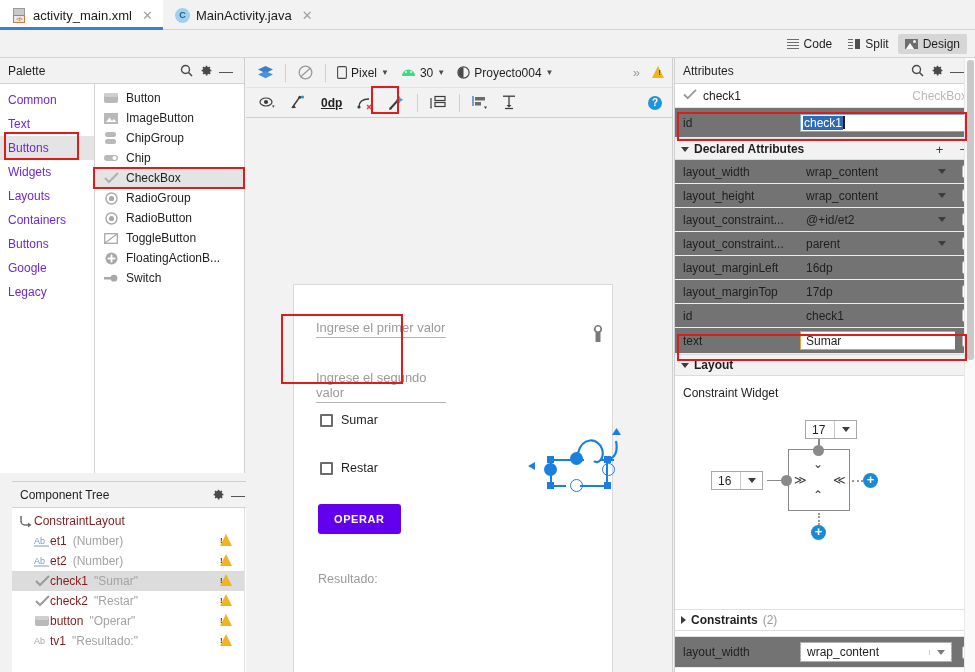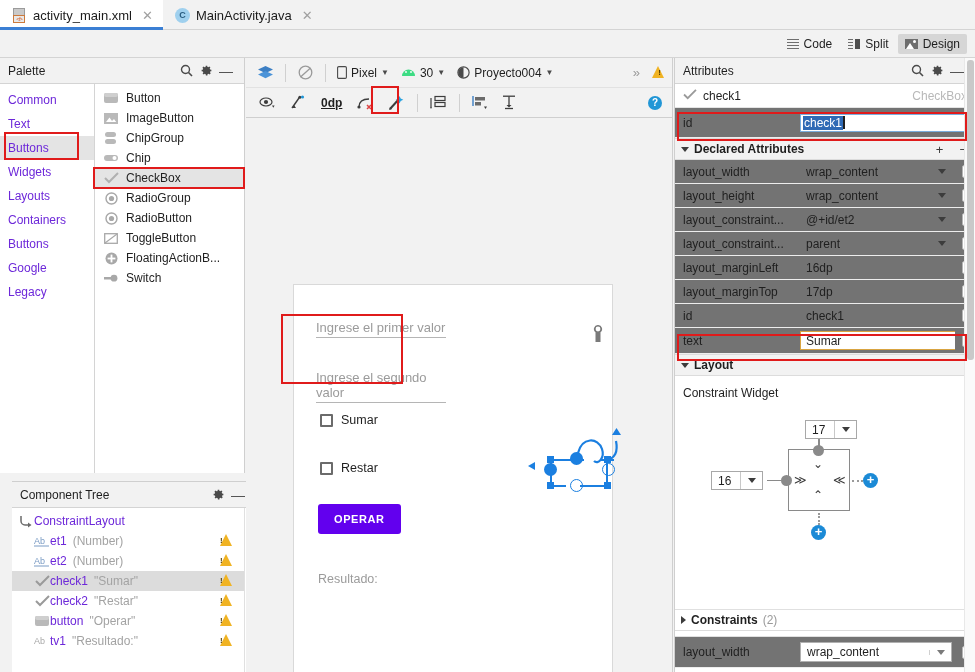--- a/index.html
+++ b/index.html
@@ -128,21 +128,21 @@
     position:absolute; left:12px; top:481px; width:245px; height:191px;
     background:#ffffff; border-right:1px solid #cfcfcf; border-top:1px solid #cfcfcf;
   }
   .ctree-body { padding-top:3px; position:relative; height:164px; }
   .ct-row {
     display:flex; align-items:center; height:20px; font-size:12px; padding-right:6px;
     cursor:default; position:relative;
   }
   .ct-row.sel { background:#dcdcdc; }
   .ct-ico { width:16px; height:14px; display:flex; align-items:center; justify-content:center; flex:0 0 auto; }
-  .ct-name { color:#6d28d9; }
+  .ct-name { color:#7f1d1d; }
   .ct-sub { color:#a3a3a3; margin-left:6px; }
   .ct-warn { position:absolute; right:36px; top:3px; }
   .ct-scroll {
     position:absolute; right:0; top:0; width:12px; height:164px;
     border-left:1px solid #e0e0e0; background:#fff;
   }
   .tri-warn { width:13px; height:12px; position:relative; }
   .tri-warn::before {
     content:""; position:absolute; left:0; top:0; width:0; height:0;
     border-left:6.5px solid transparent; border-right:6.5px solid transparent;

